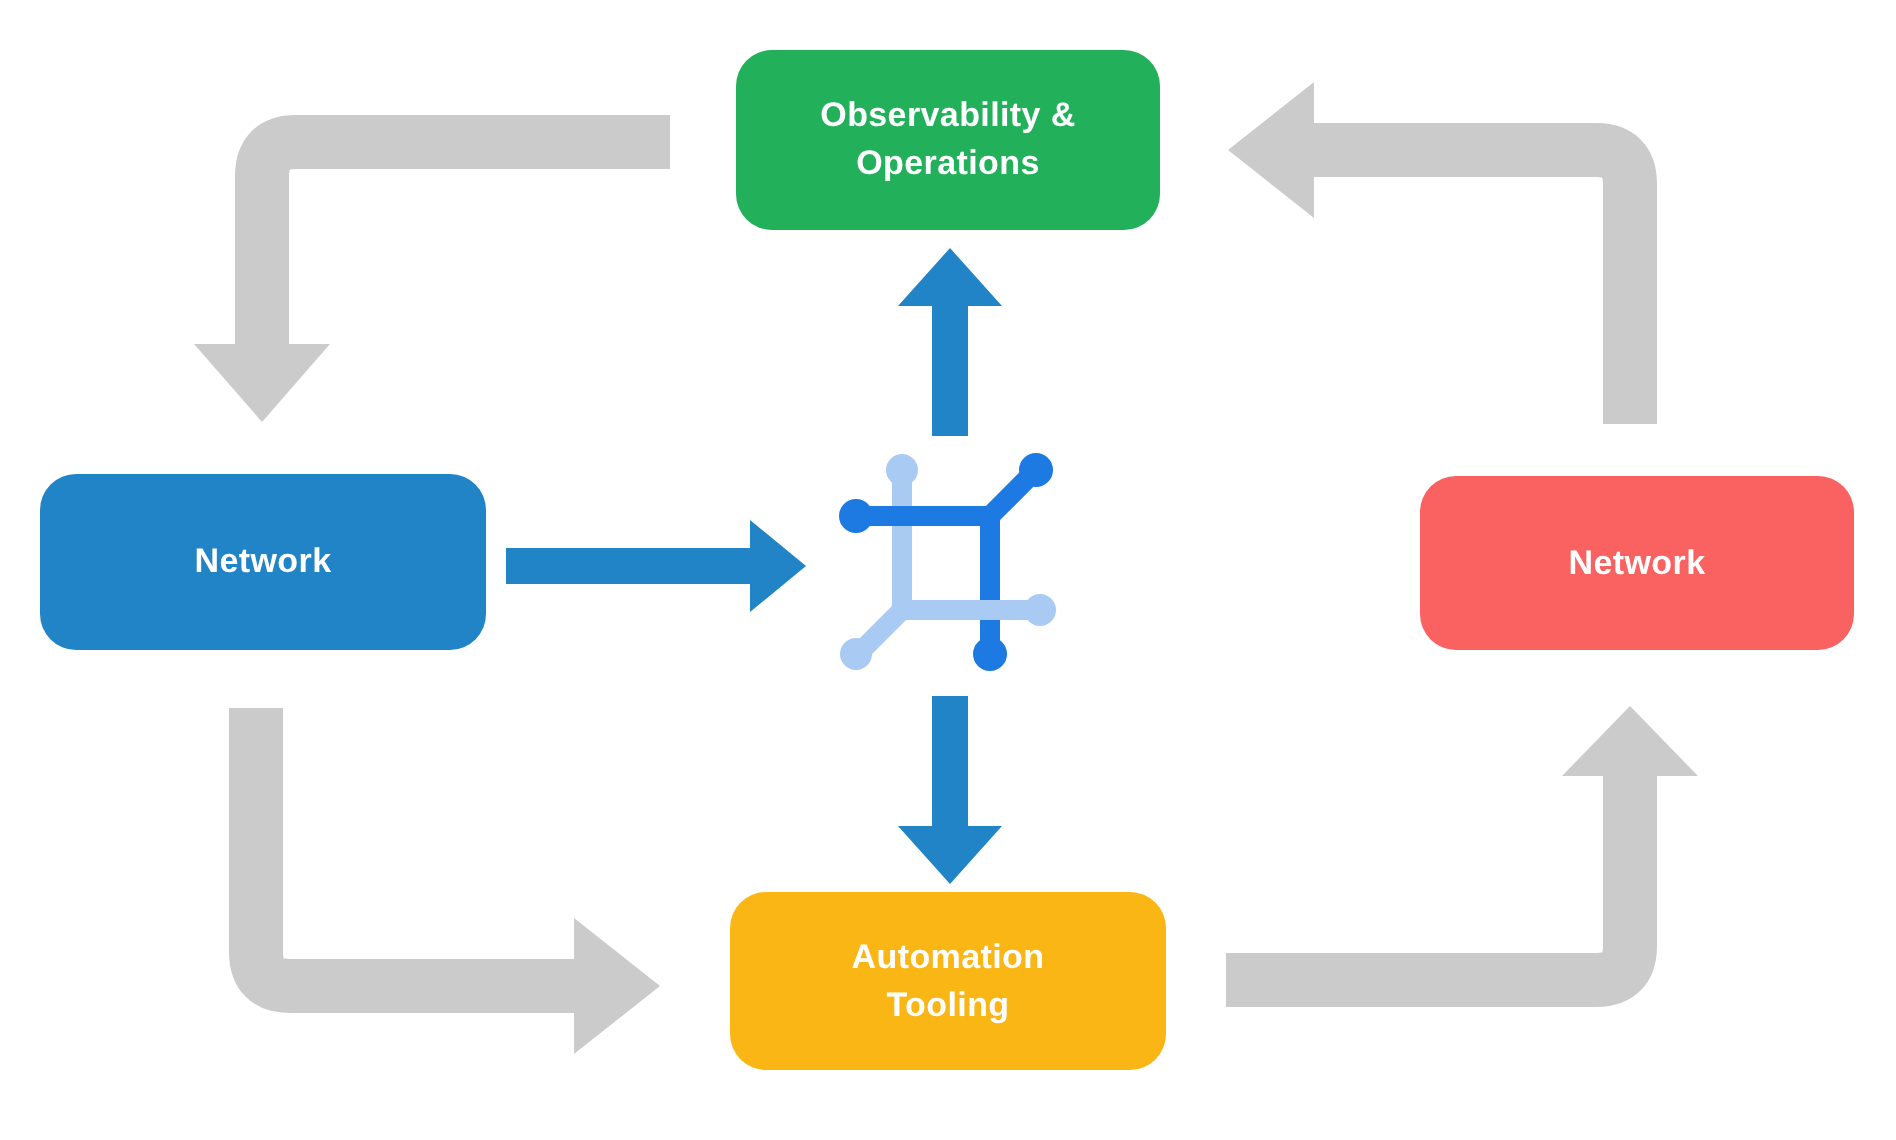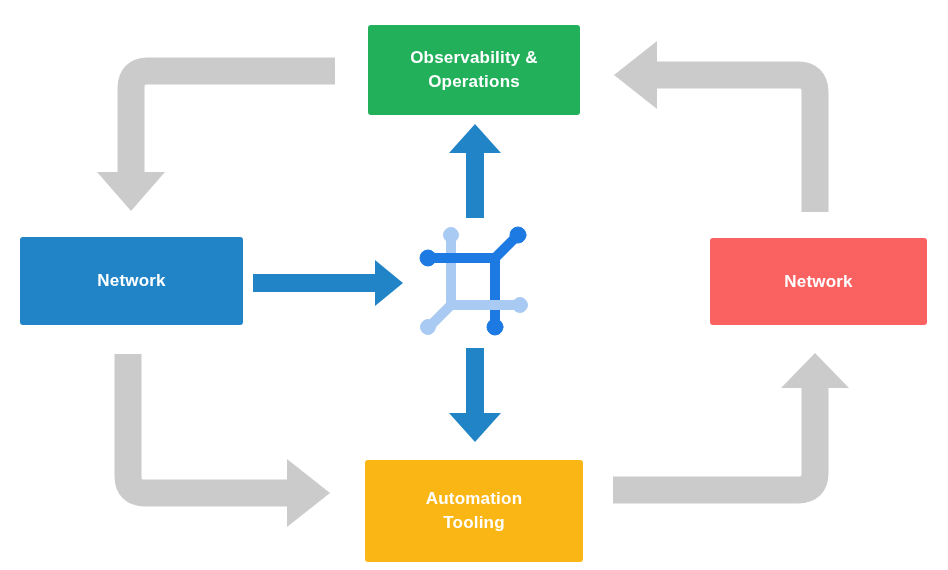--- a/index.html
+++ b/index.html
@@ -8,30 +8,30 @@
     width:948px;height:570px;
     background:#ffffff;
     font-family:"Liberation Sans",sans-serif;
     overflow:hidden;
   }
   .layer{position:absolute;left:0;top:0;}
   .node{
     position:absolute;
     display:flex;flex-direction:column;
     align-items:center;justify-content:center;
-    border-radius:3px;
+    border-radius:18px;
     color:#ffffff;
     font-size:17px;font-weight:700;
     line-height:24px;letter-spacing:.2px;
     text-align:center;
   }
   .node-observability{left:368px;top:25px;width:212px;height:90px;}
   .node-operations{left:20px;top:237px;width:223px;height:88px;}
   .node-infrastructure{left:710px;top:238px;width:217px;height:87px;}
-  .node-automation{left:365px;top:460px;width:218px;height:102px;}
+  .node-automation{left:365px;top:446px;width:218px;height:89px;}
 </style>
 </head>
 <body>
 
 <div class="canvas" style="background-color: rgb(255, 255, 255);">
 
   <svg class="layer" width="948" height="570" viewBox="0 0 948 570" aria-hidden="true">
 
     <g stroke="#CBCBCB" fill="#CBCBCB">
 

